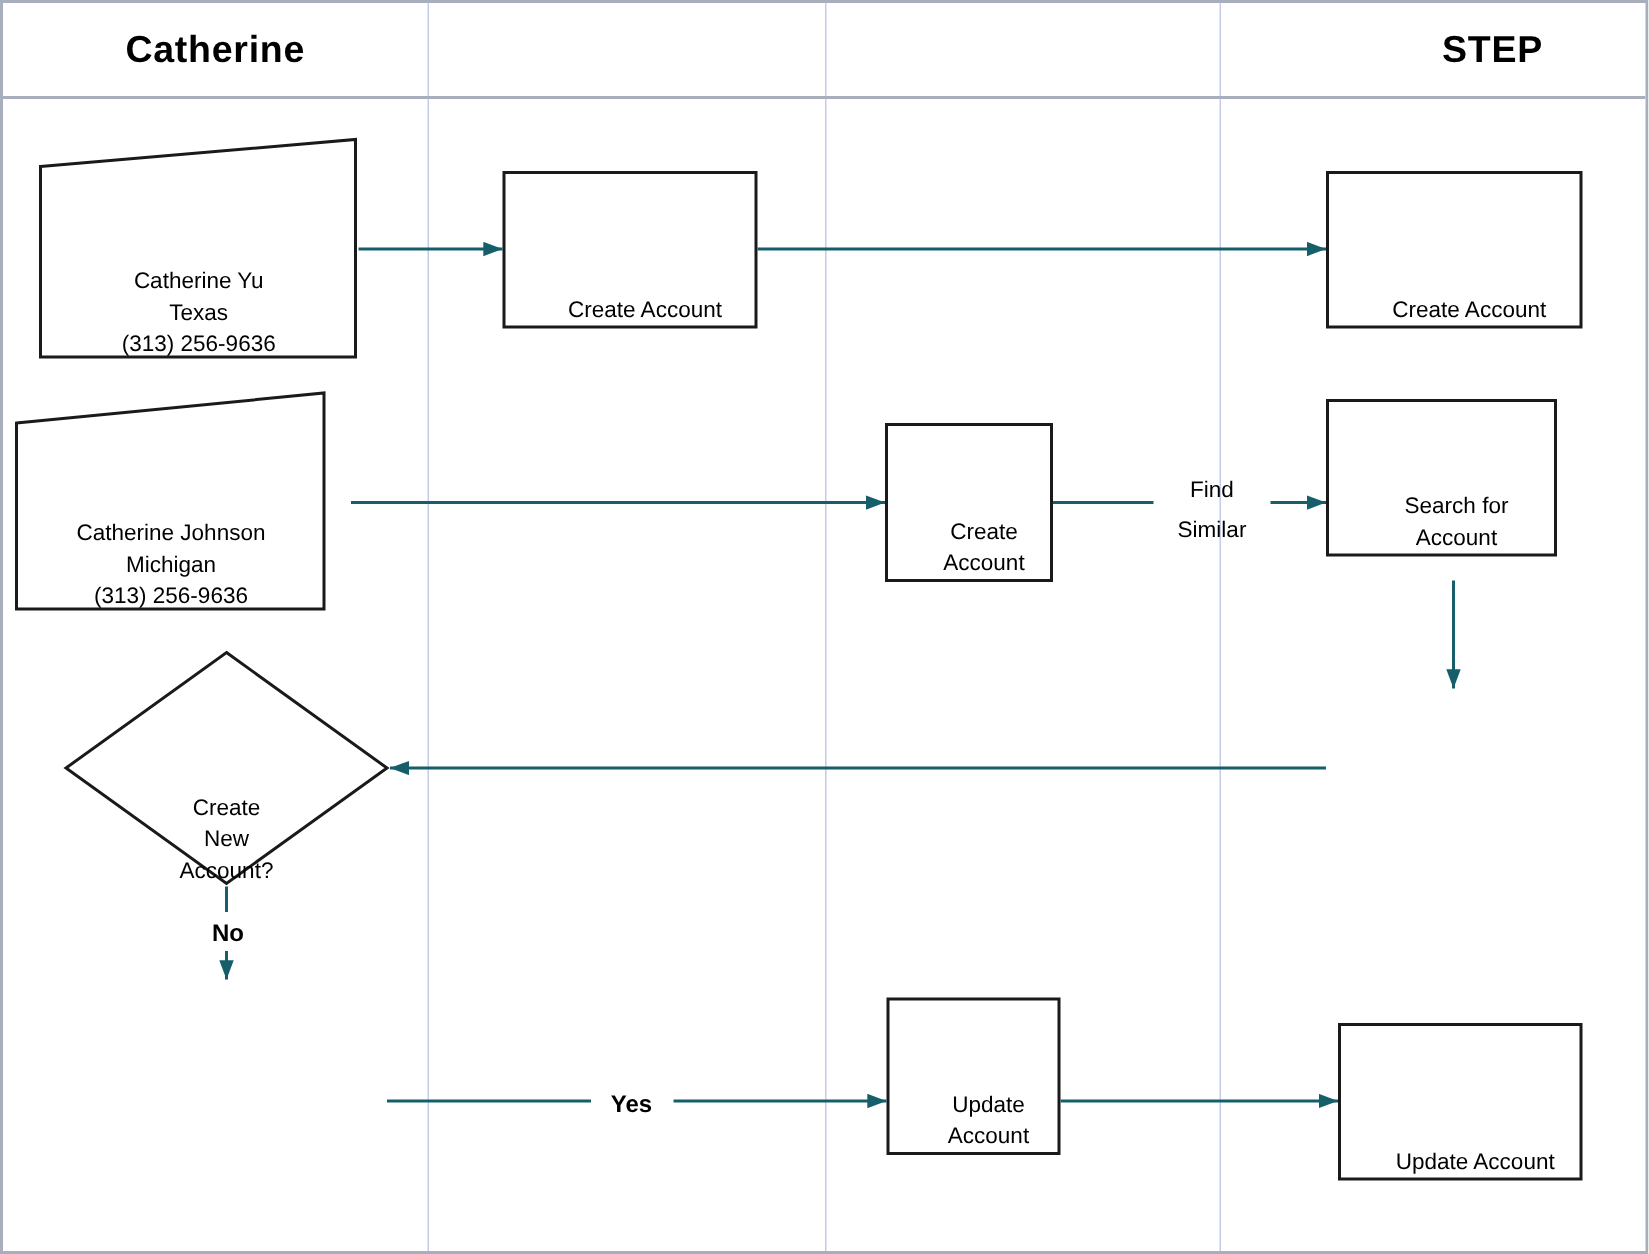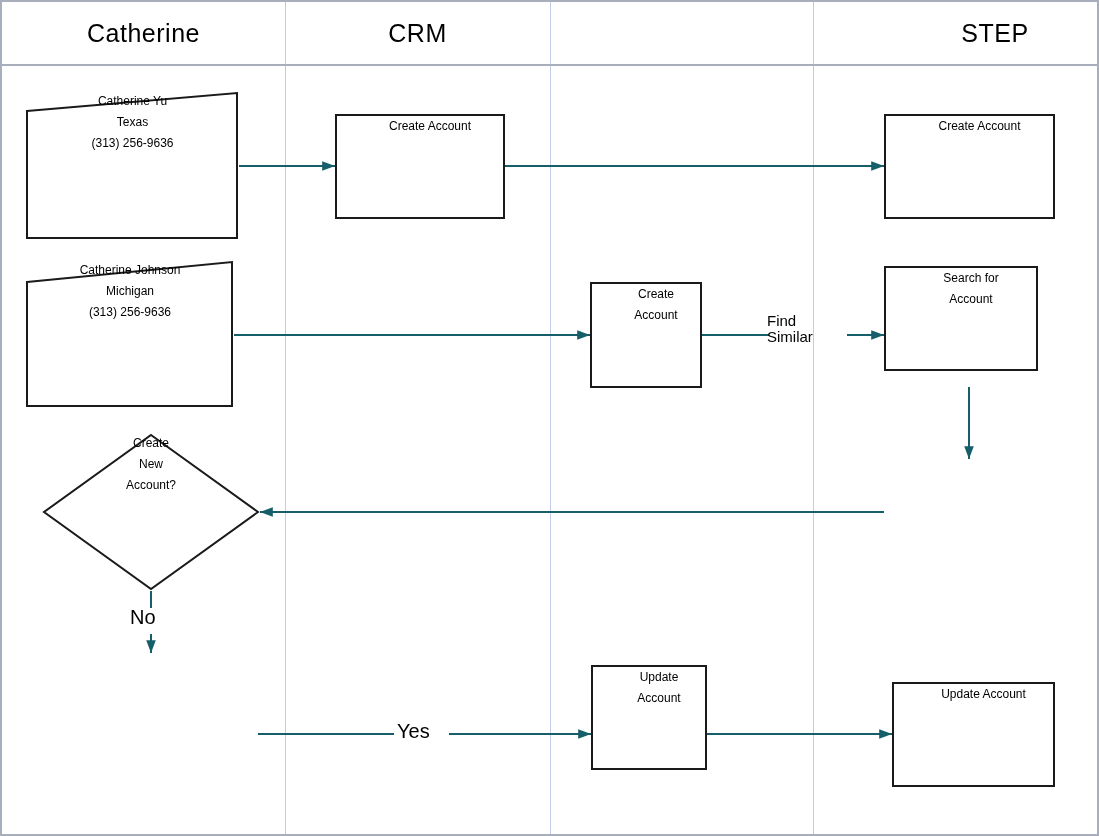--- a/index.html
+++ b/index.html
@@ -19,66 +19,65 @@
     font-family:"Liberation Sans", sans-serif;
     color:#000;
     overflow:hidden;
   }
   .lane-divider{
     position:absolute;top:0;bottom:0;width:1px;
     background:var(--lane-divider);
   }
   .lane-header{
     position:absolute;top:0;height:63px;line-height:63px;
-    text-align:center;font-size:25px;font-weight:normal;
+    text-align:center;font-size:25px;font-weight:bold;
     color:var(--header-text);letter-spacing:0.5px;
   }
   .header-separator{
     position:absolute;left:0;right:0;top:62px;height:2px;
     background:var(--frame-border);
   }
   .node{
-    position:absolute;display:flex;align-items:flex-start;justify-content:center;
-    text-align:center;font-size:12px;line-height:21px;
+    position:absolute;display:flex;align-items:flex-end;justify-content:center;
+    text-align:center;font-size:15px;line-height:21px;
     white-space:pre-line;
   }
   .process{
     border:2px solid var(--shape-border);
     background:#fff;
     box-sizing:border-box;
     z-index:1;
     padding-left:20px;
   }
   .poly-node{background:transparent;z-index:1;}
   .poly-node svg{position:absolute;inset:0;}
   .poly{fill:#fff;stroke:var(--shape-border);stroke-width:2;}
   .shape-label{position:relative;z-index:2;white-space:pre-line;}
   .shape-label.left-lines{text-align:left;}
   .connector-layer{
     position:absolute;inset:0;z-index:3;pointer-events:none;
   }
   .edge{stroke:var(--connector);stroke-width:2;fill:none;}
   .arrowhead{fill:var(--connector);}
   .edge-label{
-    position:absolute;z-index:4;
-    font-size:15px;line-height:16px;white-space:pre-line;
+    position:absolute;z-index:4;text-align:center;
+    font-size:15px;line-height:27px;white-space:pre-line;
   }
-  .edge-label.bold{font-weight:normal;font-size:20px;}
+  .edge-label.bold{font-weight:bold;font-size:16px;}
 </style>
 </head>
 <body>
 
 <div class="canvas">
 
   <div class="lane-divider" style="left:283px"></div>
   <div class="lane-divider" style="left:548px"></div>
   <div class="lane-divider" style="left:811px"></div>
 
   <div class="lane-header" style="left:0;width:283px">Catherine</div>
-  <div class="lane-header" style="left:283px;width:265px">CRM</div>
   <div class="lane-header" style="left:837px;width:312px">STEP</div>
   <div class="header-separator"></div>
 
   <svg class="connector-layer" width="1095" height="832" viewBox="0 0 1095 832">
     <defs>
       <marker id="ah" viewBox="0 0 10 8" markerWidth="8" markerHeight="6.5" refX="8" refY="3" orient="auto" markerUnits="strokeWidth">
         <path class="arrowhead" d="M0,0 L8,3 L0,6 Z"></path>
       </marker>
     </defs>
     <path class="edge" d="M237,164 H333" marker-end="url(#ah)"></path>
@@ -105,21 +104,21 @@
   </div>
 
   <div class="node process" style="left:333px;top:112px;width:170px;height:105px">
     <span class="shape-label">Create Account</span>
   </div>
 
   <div class="node process" style="left:882px;top:112px;width:171px;height:105px">
     <span class="shape-label">Create Account</span>
   </div>
 
-  <div class="node poly-node" style="left:24px;top:258px;width:208px;height:148px">
+  <div class="node poly-node" style="left:8px;top:258px;width:208px;height:148px">
     <svg viewBox="0 0 208 148" width="208" height="148">
       <polygon class="poly" points="1,22 206,2 206,146 1,146"></polygon>
     </svg>
     <span class="shape-label">Catherine Johnson
 Michigan
 (313) 256-9636</span>
   </div>
 
   <div class="node process" style="left:588px;top:280px;width:112px;height:106px">
     <span class="shape-label">Create

